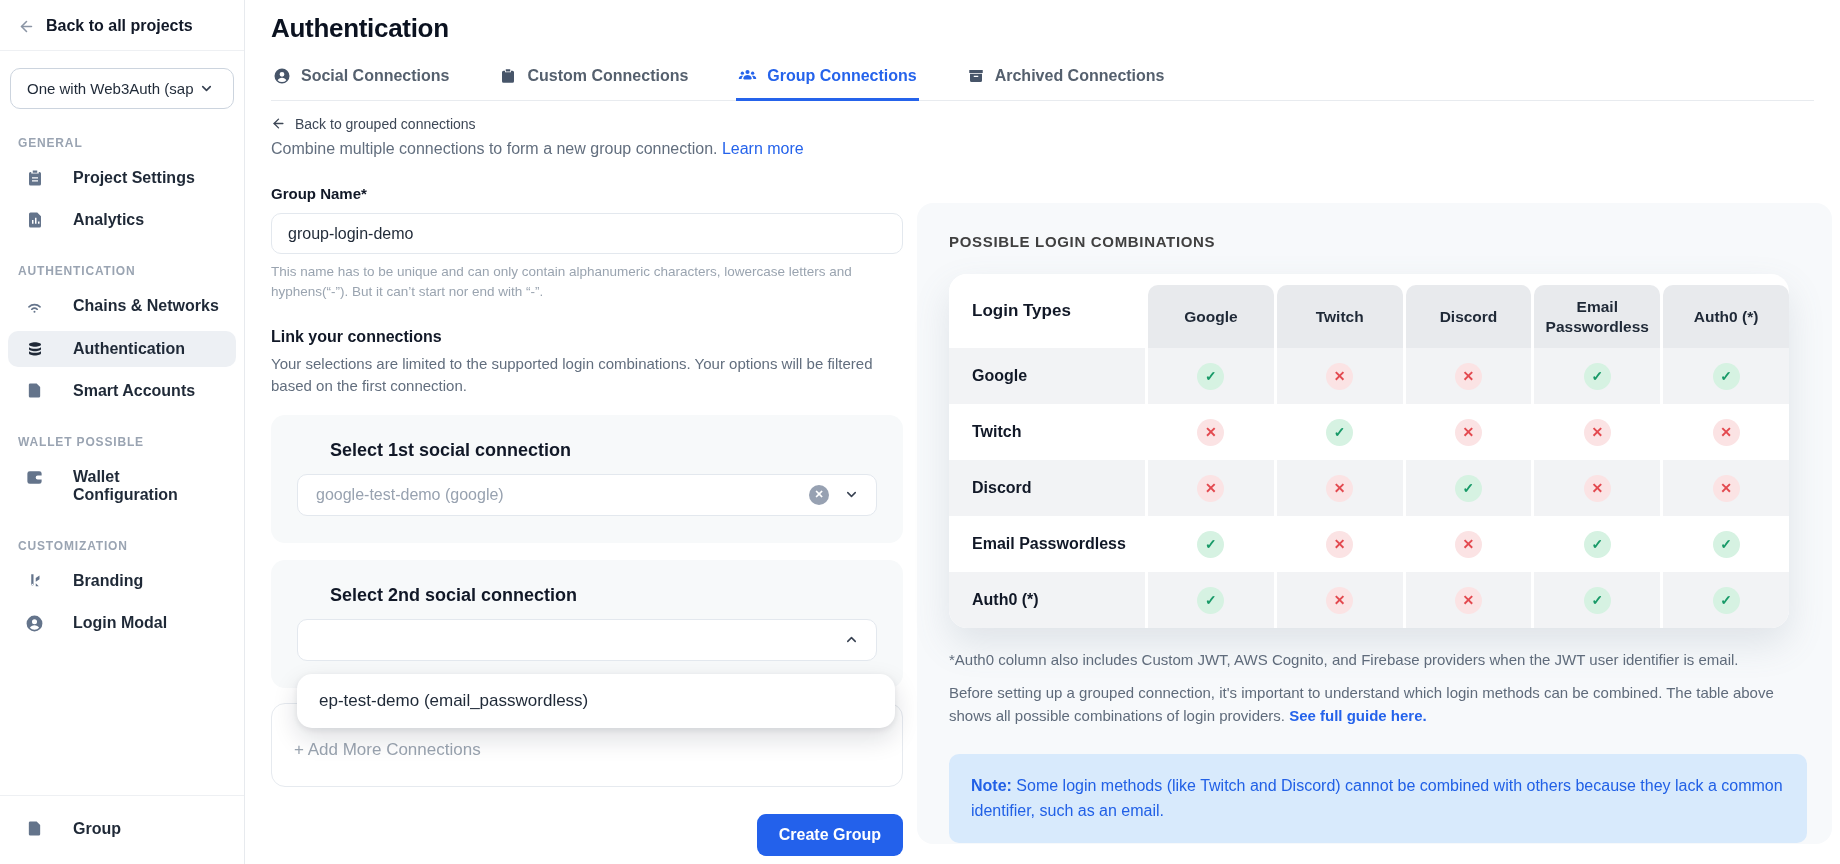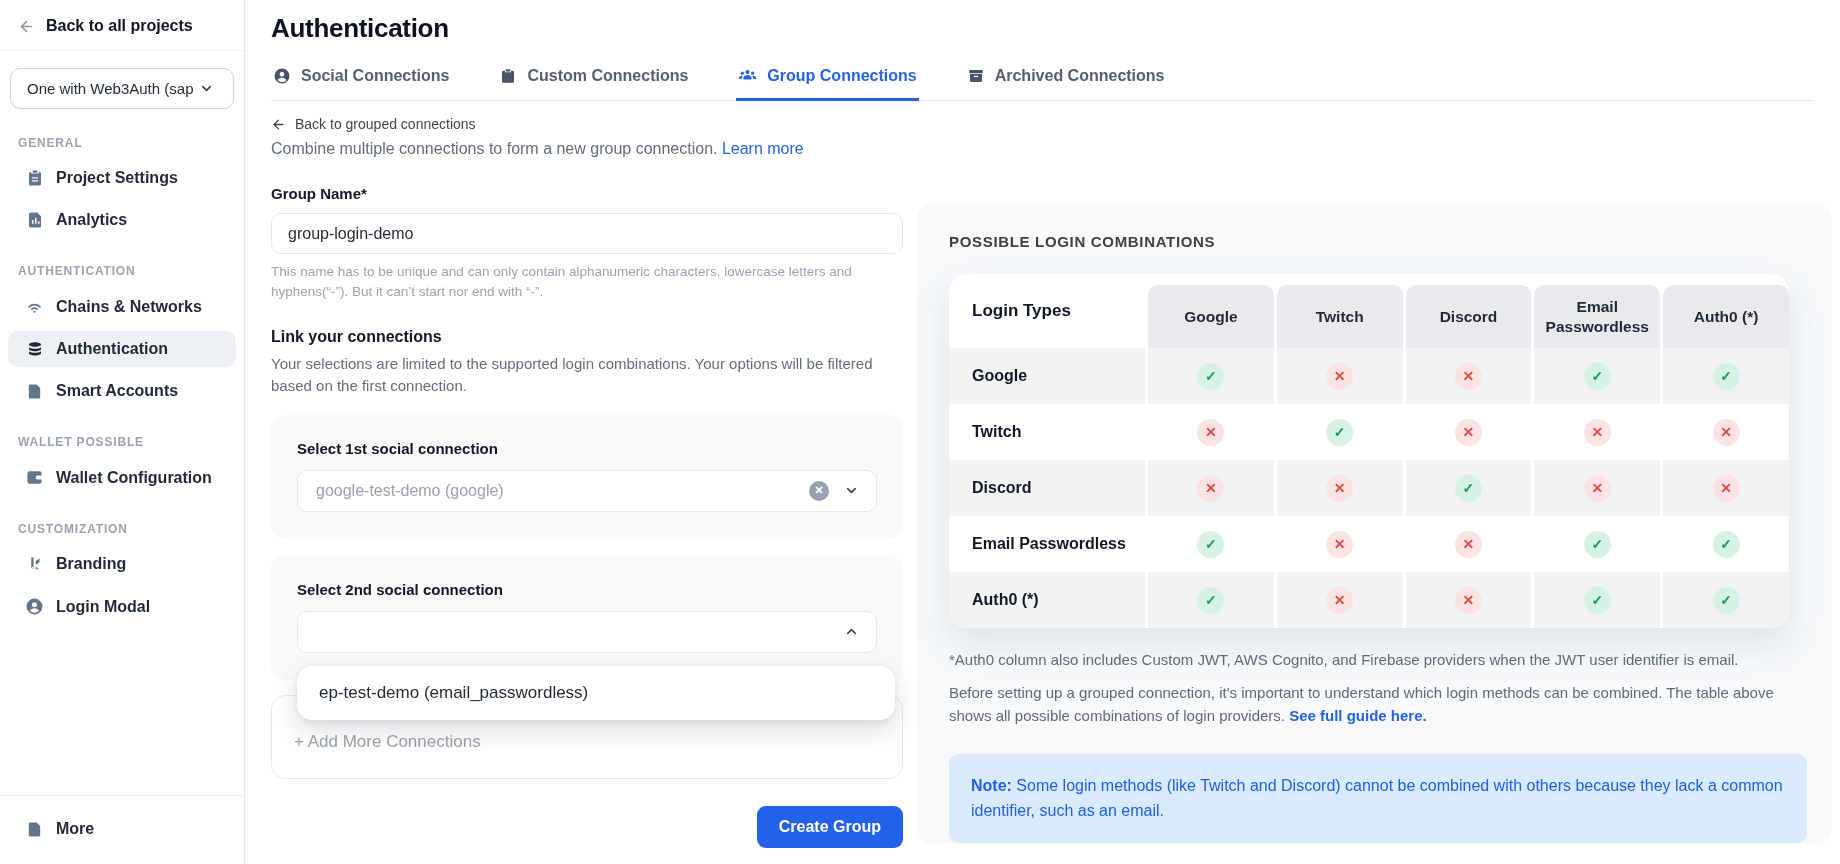--- a/index.html
+++ b/index.html
@@ -12,52 +12,52 @@
   .app { display:flex; height:100%; }
 
   
   .sidebar { width:245px; flex-shrink:0; border-right:1px solid #e7eaee; display:flex; flex-direction:column; }
   .side-back { display:flex; align-items:center; gap:11px; padding:17px 18px 15px; font-size:16px; font-weight:700; color:#111827; border-bottom:1px solid #eef0f3; cursor:pointer; }
   .side-back svg { color:#8b95a5; flex-shrink:0; }
   .project-select { margin:17px 10px 4px; border:1px solid #ccd4de; border-radius:10px; height:41px; display:flex; align-items:center; padding:0 12px 0 16px; cursor:pointer; background:#fff; }
   .project-select .val { flex:1; font-size:15px; color:#1f2937; white-space:nowrap; overflow:hidden; max-width:172px; }
   .project-select svg { color:#374151; flex-shrink:0; }
   .section-label { padding:23px 18px 7px; font-size:12px; font-weight:700; color:#9aa4b2; letter-spacing:.07em; }
-  .side-item { display:flex; align-items:center; gap:12px; margin:3px 8px; padding:9px 10px 9px 17px; border-radius:10px; font-size:16px; font-weight:600; color:#1f2937; cursor:pointer; }
+  .side-item { display:flex; gap:29px; margin:3px 8px; padding:9px 10px 9px 17px; border-radius:10px; font-size:16px; font-weight:600; color:#1f2937; cursor:pointer; }
   .side-item.active { background:#edf0f4; }
   .side-item .ic { color:#64748b; display:flex; width:19px; justify-content:center; flex-shrink:0; }
   .side-item.active .ic { color:#1f2937; }
   .side-footer { margin-top:auto; border-top:1px solid #eef0f3; padding:12px 0 14px; }
 
   
   .main { flex:1; display:flex; flex-direction:column; min-width:0; }
   .main-header { padding:13px 26px 0; }
   .page-title { font-size:26px; font-weight:700; color:#0b1220; letter-spacing:-0.3px; }
   .tabbar { display:flex; gap:46px; margin-top:22px; border-bottom:1px solid #e8ebef; }
   .tab { display:flex; align-items:center; gap:10px; padding:0 2px 13px; font-size:16px; font-weight:600; color:#55606e; cursor:pointer; border-bottom:3px solid transparent; margin-bottom:-1px; }
   .tab .ic { display:flex; color:#475569; }
   .tab.active { color:#2563eb; border-bottom-color:#2563eb; }
   .tab.active .ic { color:#2563eb; }
 
   .content { flex:1; display:flex; padding:0 22px 0 26px; min-height:0; }
   .left-col { width:632px; flex-shrink:0; }
 
-  .back-link { display:flex; align-items:flex-end; gap:9px; margin:15px 0 0; font-size:14px; color:#3d4756; cursor:pointer; }
+  .back-link { display:flex; align-items:flex-start; gap:9px; margin:15px 0 0; font-size:14px; color:#3d4756; cursor:pointer; }
   .back-link svg { color:#3d4756; }
   .h2 { margin-top:24px; font-size:21px; font-weight:700; color:#0d1526; }
   .sub { margin-top:8px; font-size:16px; color:#626e7e; }
   .link-blue { color:#2563eb; font-weight:500; cursor:pointer; }
   .field-label { margin-top:27px; font-size:15px; font-weight:700; color:#111827; }
   .text-input { margin-top:11px; width:100%; height:41px; border:1px solid #e3e8ee; border-radius:10px; padding:0 16px; font-size:16px; color:#1f2937; font-family:"Liberation Sans",sans-serif; outline:none; background:#fff; }
   .helper { margin-top:8px; width:622px; font-size:13.5px; line-height:1.5; color:#9aa4b0; }
   .link-title { margin-top:25px; font-size:16px; font-weight:700; color:#111827; }
   .link-desc { margin-top:7px; width:628px; font-size:15px; line-height:1.5; color:#626e7e; }
 
   .conn-card { margin-top:17px; background:#f7f9fa; border-radius:14px; padding:25px 26px 27px; position:relative; }
-  .conn-label { font-size:15px; font-weight:700; color:#111827; }
+  .conn-label { font-size:18px; font-weight:700; color:#111827;margin-left:33px; }
   .select-box { margin-top:13px; height:42px; background:#fff; border:1px solid #e3e8ee; border-radius:10px; display:flex; align-items:center; padding:0 17px 0 18px; cursor:pointer; }
   .select-value { flex:1; font-size:16px; color:#98a2b0; }
   .clear-btn { width:20px; height:20px; border-radius:50%; background:#97a1b2; color:#fff; display:flex; align-items:center; justify-content:center; font-size:11px; font-weight:700; margin-right:15px; cursor:pointer; }
   .chev { display:flex; color:#374151; }
 
   .dropdown { position:absolute; left:26px; right:8px; top:calc(100% - 14px); background:#fff; border-radius:15px; box-shadow:0 10px 26px rgba(15,23,42,.14), 0 2px 6px rgba(15,23,42,.08); z-index:5; }
   .dropdown .opt { padding:17px 22px; font-size:17px; color:#1f2937; cursor:pointer; }
 
   .add-more { margin-top:15px; height:84px; border:1px solid #e6eaef; border-radius:14px; background:#fff; display:flex; align-items:center; padding:10px 22px 0; font-size:17px; color:#9aa4b0; cursor:pointer; }
 
@@ -190,21 +190,21 @@
       <span>Login Modal</span>
     </div>
 
     <div class="side-footer">
       <div class="side-item">
         <span class="ic">
             <svg width="17" height="17" viewBox="0 0 24 24" fill="currentColor">
               <path d="M6 2h9l5 5v13a2 2 0 0 1-2 2H6a2 2 0 0 1-2-2V4a2 2 0 0 1 2-2zm2 10h8v1.8H8V12zm0 4h8v1.8H8V16zm0-8h5v1.8H8V8z"></path>
             </svg>
           </span>
-        <span>More</span>
+        <span>Group</span>
       </div>
     </div>
   </aside>
 
   <div class="main">
     <div class="main-header">
       <div class="page-title">Authentication</div>
       <div class="tabbar">
         <div class="tab">
           <span class="ic">

